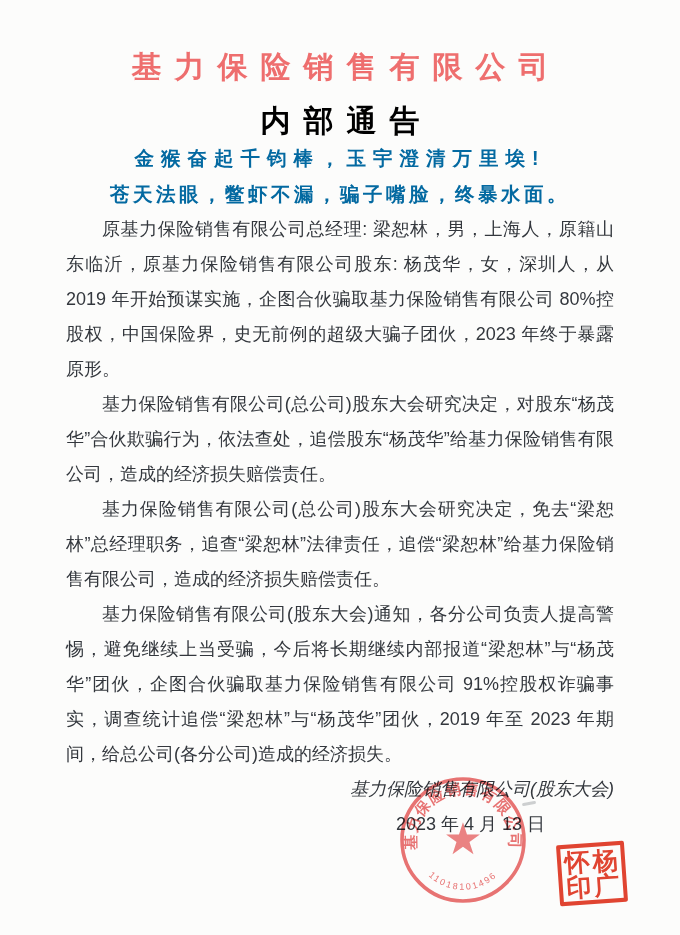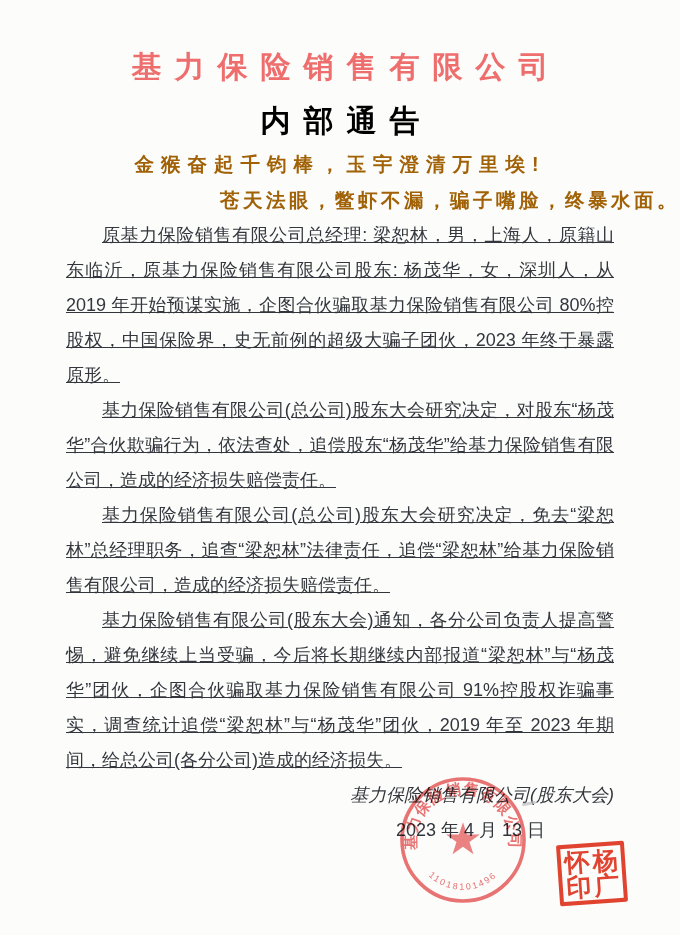--- a/index.html
+++ b/index.html
@@ -13,29 +13,29 @@
   .title-line1{
     margin-top:48px;text-align:center;
     font-size:30px;font-weight:bold;letter-spacing:13px;text-indent:13px;
     line-height:38px;
   }
   .title-line2{
     margin-top:16px;text-align:center;
     font-size:30px;font-weight:bold;letter-spacing:13px;text-indent:13px;
     line-height:38px;
   }
-  .opening{margin-top:6px;text-align:center;font-weight:bold;color:#a16207;}
+  .opening{text-align:center;font-weight:bold;color:#0369a1;}
   .opening .op1{font-size:19.5px;line-height:36px;letter-spacing:7px;}
-  .opening .op2{font-size:19.5px;line-height:36px;letter-spacing:3.5px;text-align:right;}
+  .opening .op2{font-size:19.5px;line-height:36px;letter-spacing:3.5px;}
   .bodytext{
     padding:0 66px;
     font-size:18px;line-height:35px;
     text-align:justify;
   }
-  .bodytext p{margin:0;text-indent:2em;text-decoration:underline;}
+  .bodytext p{margin:0;text-indent:2em;}
   .closing{padding:0 66px;font-size:18px;line-height:35px;}
   .closing div{text-align:right;}
   .close-notice{padding-right:124px;}
   .close-org1{padding-right:0px;font-style:italic;}
   .close-org2{padding-right:14px;}
   .close-date{padding-right:69px;}
   .round-seal{
     position:absolute;left:397px;top:726px;
     mix-blend-mode:multiply;opacity:.92;
   }

